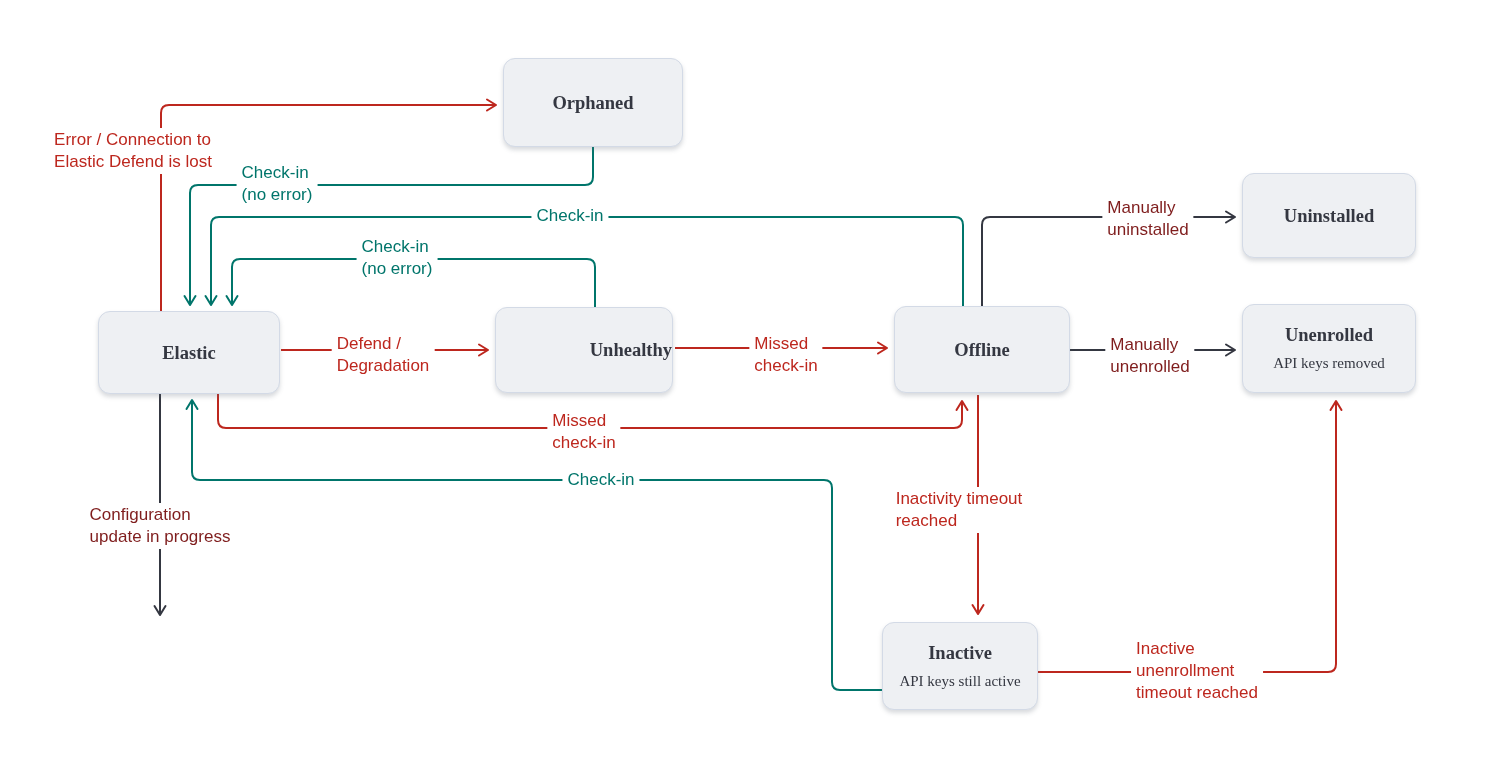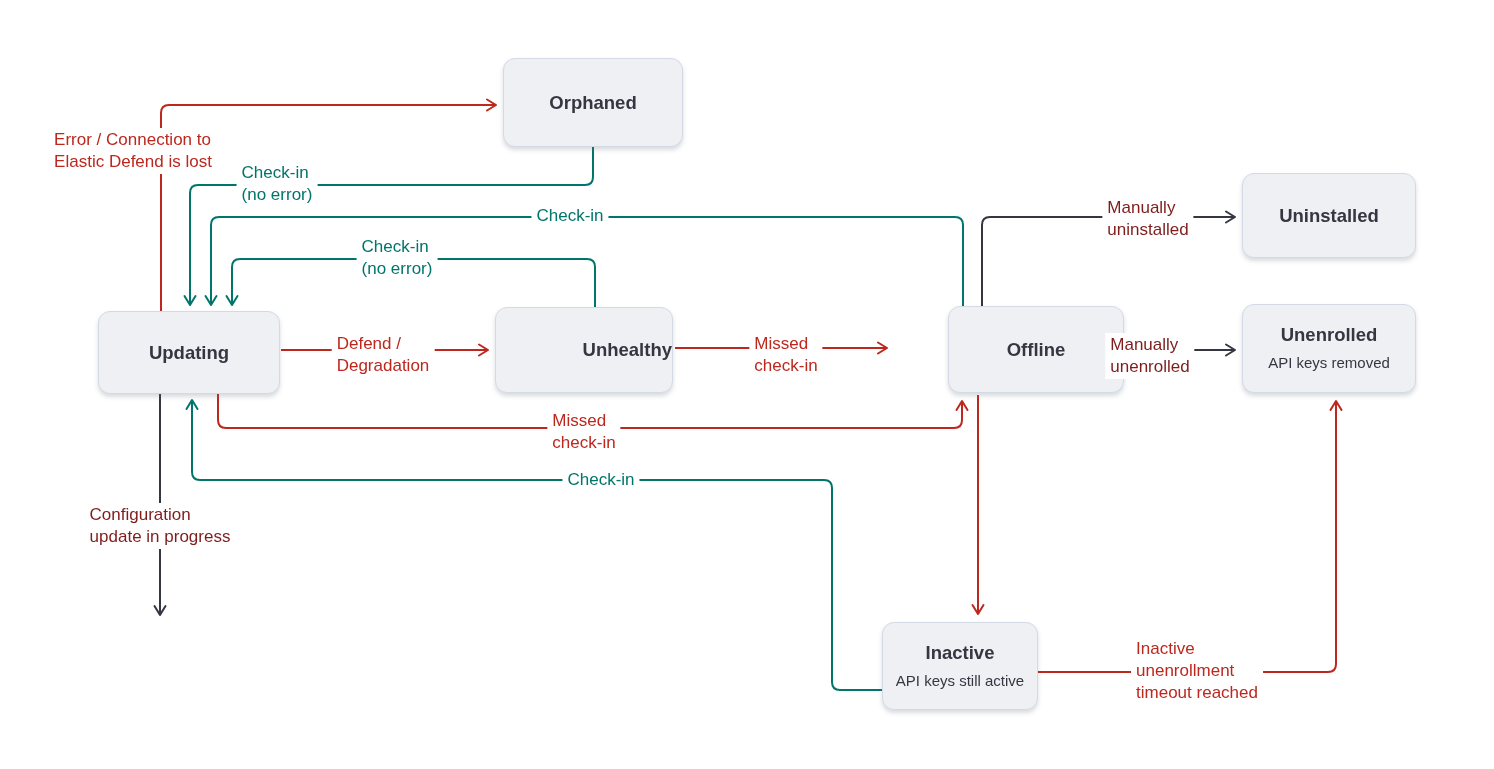--- a/index.html
+++ b/index.html
@@ -18,29 +18,30 @@
 
   .node{
     position:absolute;
     box-sizing:border-box;
     background:#EEF0F3;
     border:1.5px solid #D3DAE6;
     border-radius:12px;
     box-shadow:0 3px 4px rgba(105,112,125,0.25);
     display:flex;flex-direction:column;align-items:center;justify-content:center;
     color:#343741;
+    font-family:Liberation Serif, serif;
   }
   .node-title{font-weight:bold;font-size:18.5px;line-height:22px;}
   .node-subtitle{font-size:15px;line-height:20px;margin-top:7px;}
 
   .n-orphaned   {left:503px; top:58px;  width:180px; height:89px;}
   .n-uninstalled{left:1242px;top:173px; width:174px; height:85px;}
   .n-healthy    {left:98px;  top:311px; width:182px; height:83px;}
   .n-unhealthy  {left:495px; top:307px; width:178px; height:86px;align-items:flex-end;}
-  .n-offline    {left:948px; top:306px; width:176px; height:87px;}
+  .n-offline    {left:894px; top:306px; width:176px; height:87px;}
   .n-unenrolled {left:1242px;top:304px; width:174px; height:89px;}
   .n-updating   {left:72px;  top:622px; width:178px; height:86px;}
   .n-inactive   {left:882px; top:622px; width:156px; height:88px;}
 
   .edge-label{
     position:absolute;
     transform:translate(-50%,-50%);
     background:#fff;
     padding:1px 5px;
     font-size:17px;line-height:22px;
@@ -99,21 +100,21 @@
     <path class="edge e-error" d="M1038 672 L1328 672 Q1336 672 1336 664 L1336 401" marker-end="url(#arrow-error)"></path>
   </svg>
 
   <div class="node n-orphaned">
     <div class="node-title">Orphaned</div>
   </div>
   <div class="node n-uninstalled">
     <div class="node-title">Uninstalled</div>
   </div>
   <div class="node n-healthy">
-    <div class="node-title">Updating</div>
+    <div class="node-title">Elastic</div>
   </div>
   <div class="node n-unhealthy">
     <div class="node-title">Unhealthy</div>
   </div>
   <div class="node n-offline">
     <div class="node-title">Offline</div>
   </div>
   <div class="node n-unenrolled">
     <div class="node-title">Unenrolled</div>
     <div class="node-subtitle">API keys removed</div>
@@ -158,19 +159,23 @@
     <span>update in progress</span>
   </div>
   <div class="edge-label c-neutral l-man-uninstalled">
     <span>Manually</span>
     <span>uninstalled</span>
   </div>
   <div class="edge-label c-neutral l-man-unenrolled">
     <span>Manually</span>
     <span>unenrolled</span>
   </div>
+  <div class="edge-label c-error l-inactivity">
+    <span>Inactivity timeout</span>
+    <span>reached</span>
+  </div>
   <div class="edge-label c-error l-inactive-unenroll">
     <span>Inactive</span>
     <span>unenrollment</span>
     <span>timeout reached</span>
   </div>
 
 </div>
 
 </body></html>

